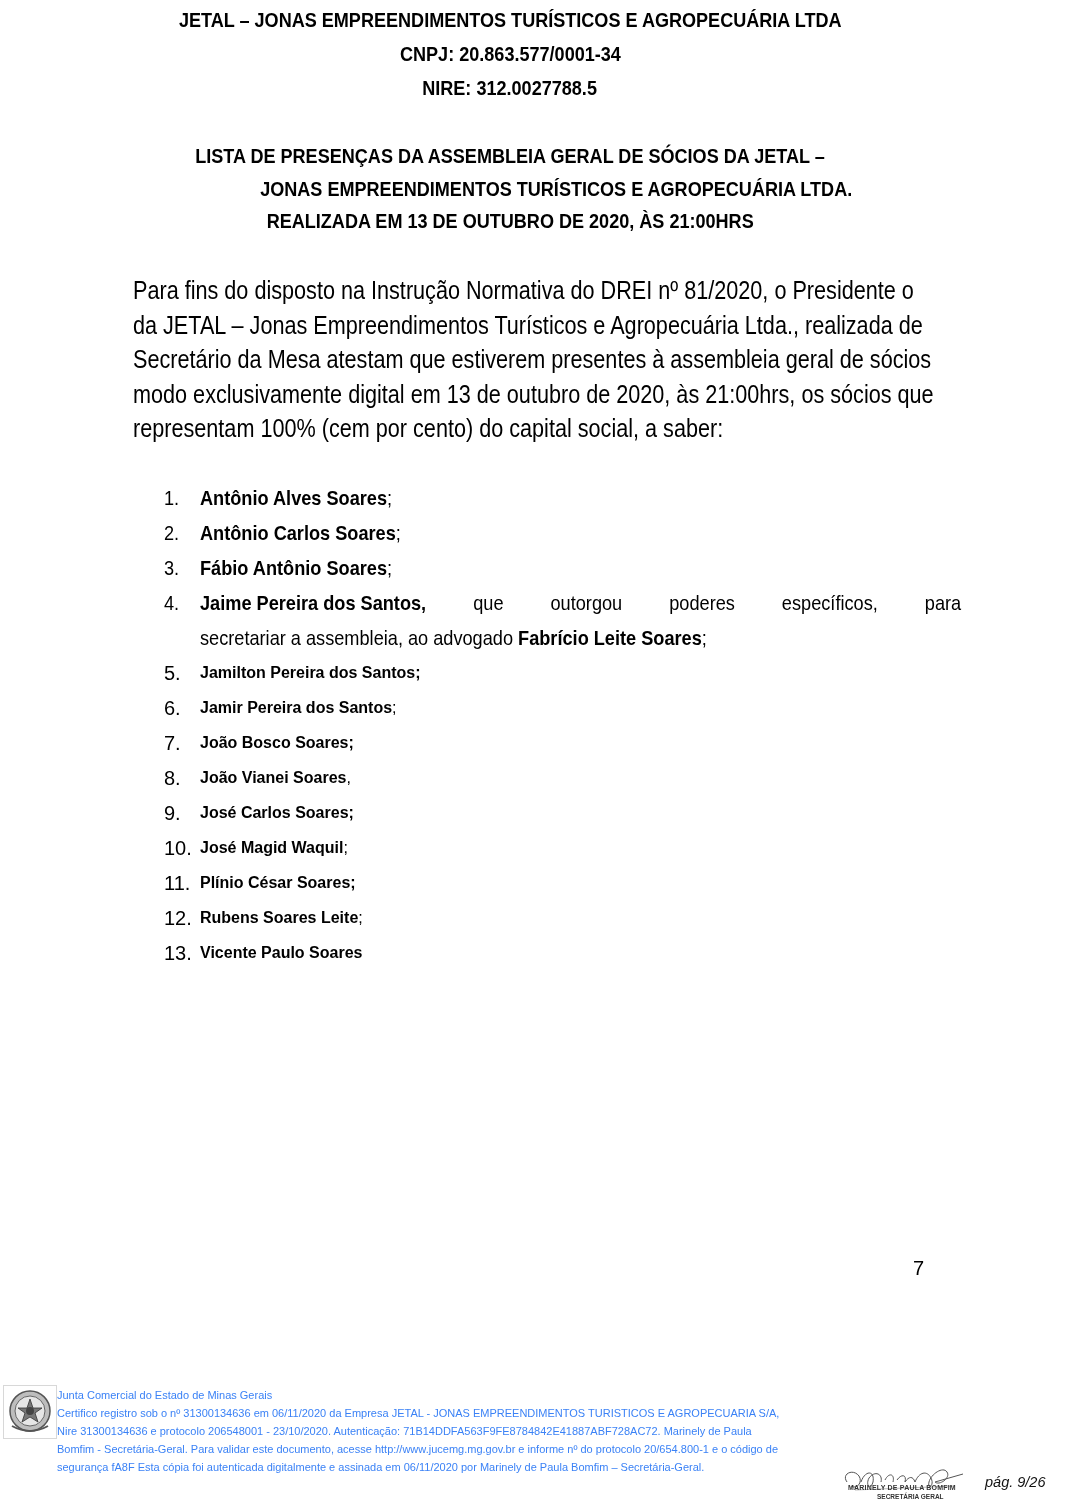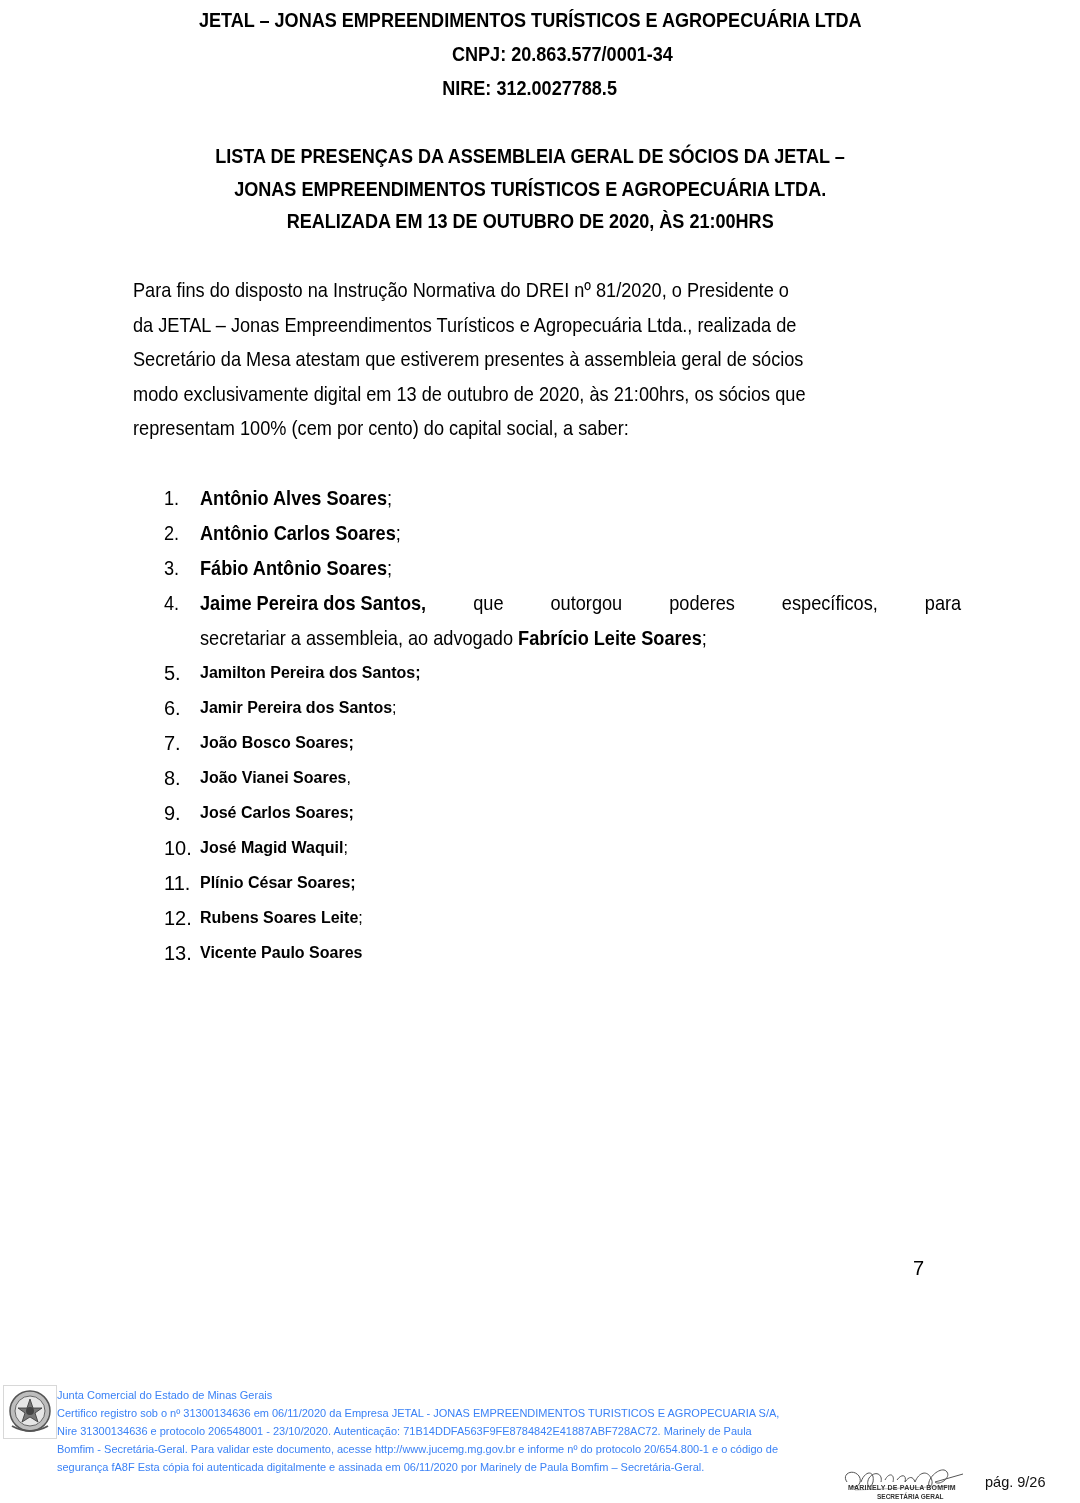--- a/index.html
+++ b/index.html
@@ -7,27 +7,27 @@
     width: 1080px; height: 1503px; position: relative; overflow: hidden;
     color: #000; font-family: "Liberation Sans", sans-serif;
   }
   .page { position: absolute; left: 0; top: 0; width: 1080px; height: 1503px; }
 
   
   .cond { display: inline-block; transform-origin: left center; white-space: nowrap; }
 
   .hdr {
     position: absolute; left: 0; width: 1020px; text-align: center;
-    font-weight: bold; font-size: 21px; line-height: 24px; padding-left: 20px;
+    font-weight: bold; font-size: 21px; line-height: 24px;
   }
   .hdr .cond { transform: scaleX(0.86); transform-origin: center center; }
 
   .para {
     position: absolute; left: 133px; width: 793px;
-    font-size: 21px; line-height: 34.5px;
+    font-size: 25px; line-height: 34.5px;
   }
   .para .line { display: block; white-space: nowrap; height: 34.5px; }
   .para .line .cond { transform: scaleX(0.865); }
 
   .list { position: absolute; left: 164px; top: 484px; width: 762px; font-size: 21px; }
   .li { position: relative; height: 35px; line-height: 28px; white-space: nowrap; }
   .li .num { position: absolute; left: 0; top: 0; }
   .li .txt { position: absolute; left: 36px; top: 0; }
   .li.narrow .num, .li.narrow .txt { transform: scaleX(0.865); transform-origin: left center; }
   .li.wide .num { font-size: 20px; }
@@ -45,33 +45,33 @@
     border: 1px solid #d8d8d8; background: #fff;
   }
   .footer {
     position: absolute; left: 57px; top: 1386px; width: 995px;
     font-size: 11px; line-height: 18px; color: #3b82f6;
   }
   .footer .fl { display: block; white-space: nowrap; }
   .signature { position: absolute; left: 835px; top: 1460px; width: 140px; height: 42px; }
   .sig-name { position: absolute; left: 848px; top: 1484px; font-size: 7px; font-weight: bold; letter-spacing: 0.2px; color: #333; }
   .sig-role { position: absolute; left: 877px; top: 1493px; font-size: 6.5px; font-weight: bold; color: #333; }
-  .pag { position: absolute; left: 985px; top: 1474px; font-size: 14.5px; color: #111; }
+  .pag { position: absolute; left: 985px; top: 1474px; font-size: 14.5px; color: #111; font-style: italic; }
 </style>
 </head>
 <body>
 
 <div class="page">
 
   <div class="hdr" style="top:8px;"><span class="cond">JETAL – JONAS EMPREENDIMENTOS TURÍSTICOS E AGROPECUÁRIA LTDA</span></div>
-  <div class="hdr" style="top:42px;margin-left:32px;"><span class="cond">CNPJ: 20.863.577/0001-34</span></div>
+  <div class="hdr" style="top:42px;"><span class="cond">CNPJ: 20.863.577/0001-34</span></div>
   <div class="hdr" style="top:76px;"><span class="cond">NIRE: 312.0027788.5</span></div>
 
   <div class="hdr" style="top:144px;"><span class="cond">LISTA DE PRESENÇAS DA ASSEMBLEIA GERAL DE SÓCIOS DA JETAL –</span></div>
-  <div class="hdr" style="top:177px;"><span class="cond">JONAS EMPREENDIMENTOS TURÍSTICOS E AGROPECUÁRIA LTDA.</span></div>
+  <div class="hdr" style="top:177px;margin-left:46px;"><span class="cond">JONAS EMPREENDIMENTOS TURÍSTICOS E AGROPECUÁRIA LTDA.</span></div>
   <div class="hdr" style="top:209px;"><span class="cond">REALIZADA EM 13 DE OUTUBRO DE 2020, ÀS 21:00HRS</span></div>
 
   <div class="para" style="top:273px;">
     <span class="line"><span class="cond">Para fins do disposto na Instrução Normativa do DREI nº 81/2020, o Presidente o</span></span>
     <span class="line"><span class="cond">da JETAL – Jonas Empreendimentos Turísticos e Agropecuária Ltda., realizada de</span></span>
     <span class="line"><span class="cond">Secretário da Mesa atestam que estiverem presentes à assembleia geral de sócios</span></span>
     <span class="line"><span class="cond">modo exclusivamente digital em 13 de outubro de 2020, às 21:00hrs, os sócios que</span></span>
     <span class="line"><span class="cond">representam 100% (cem por cento) do capital social, a saber:</span></span>
   </div>
 

